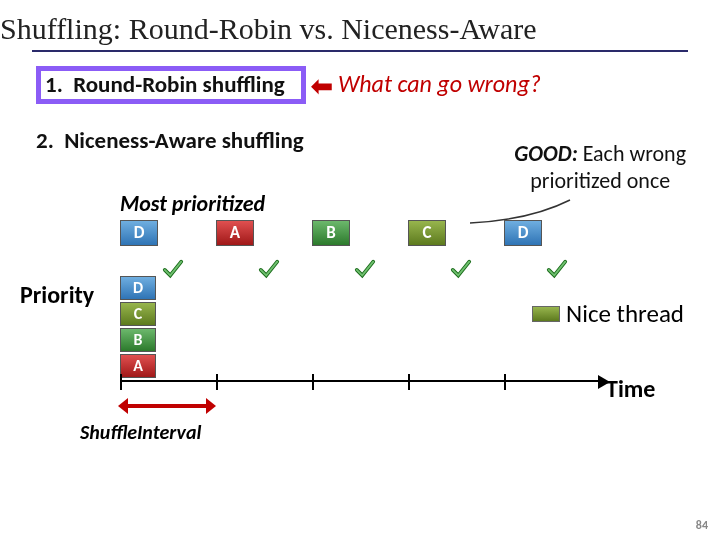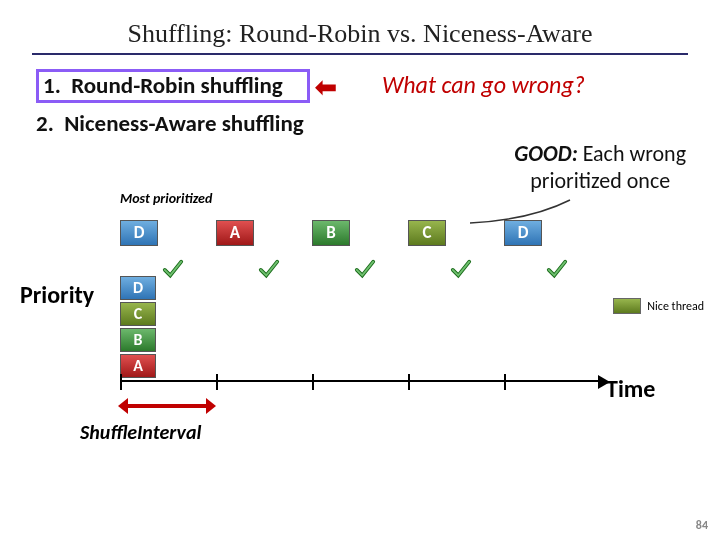--- a/index.html
+++ b/index.html
@@ -7,69 +7,67 @@
     padding: 0;
     width: 720px;
     height: 540px;
     background: #fff;
     font-family: Calibri, "Segoe UI", sans-serif;
     position: relative;
     overflow: hidden;
   }
   .title {
     font-family: "Times New Roman", serif;
-    font-size: 26px;
-    text-align: center;
-    padding-top: 19px;
+    font-size: 30px;
+    padding-top: 12px;
     color: #222;
   }
   .title-underline {
     border-bottom: 2px solid #2a2a6a;
     margin: 4px 32px 0 32px;
   }
   .items {
     margin: 14px 0 0 36px;
     font-size: 23px;
     font-weight: 700;
     color: #111;
   }
   .item1-box {
     display: inline-block;
-    border: 3px solid #8b5cf6;
-    padding: 0 24px 0 4px;
+    border: 5px solid #8b5cf6;
+    padding: 0 16px 0 4px;
     line-height: 1.2;
   }
   .arrow-left {
     color: #c00000;
     font-size: 26px;
     font-weight: 900;
     vertical-align: middle;
   }
   .what-wrong {
     font-style: italic;
     font-weight: 400;
     font-size: 24px;
     color: #c00000;
-    margin-left: 40px;
-  }
-  .item2 { margin-top: 6px; }
+  }
+  .item2 { margin-top: 22px; }
   .good-note {
     position: absolute;
     right: 34px;
     top: 140px;
     text-align: center;
     font-size: 22px;
     color: #111;
   }
   .good-note .em { font-weight: 700; font-style: italic; }
   .most-prioritized {
     position: absolute;
     left: 120px;
     top: 190px;
-    font-size: 14px;
+    font-size: 22px;
     font-weight: 700;
     font-style: italic;
   }
   .chart {
     position: absolute;
     left: 120px;
     top: 220px;
     width: 480px;
     height: 190px;
   }
@@ -148,23 +146,23 @@
   }
   .priority-label {
     position: absolute;
     left: 20px;
     top: 280px;
     font-weight: 700;
     font-size: 24px;
   }
   .legend {
     position: absolute;
-    right: 16px;
+    right: 36px;
     top: 298px;
-    font-size: 12px;
+    font-size: 25px;
   }
   .legend .row { display:flex; align-items:center; gap:6px; margin-bottom:18px; }
   .swatch { width: 26px; height: 14px; border:1px solid #666; }
   .swatch.nice { background: linear-gradient(#97b54d,#5d7a1e); }
   .swatch.least { background: linear-gradient(#e05050,#a01818); }
   .time-label {
     position: absolute;
     left: 606px;
     top: 374px;
     font-weight: 700;

